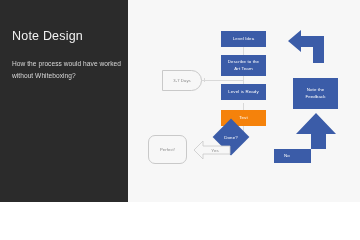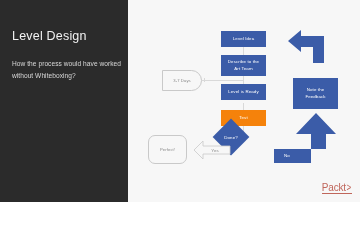--- a/index.html
+++ b/index.html
@@ -148,21 +148,21 @@
     font-size:10px;
     transform:scaleX(0.8);
   }
 </style>
 </head>
 <body>
 
 <div id="slide">
 
   <div id="left-panel">
-    <div id="page-title">Level Design</div>
+    <div id="page-title">Note Design</div>
     <div id="page-subtitle">How the process would have worked without Whiteboxing?</div>
   </div>
 
   <div id="right-panel">
 
     <div class="conn conn-v" style="left:115px; top:47px; height:8px;"></div>
 
     <div class="conn conn-v" style="left:115px; top:76px; height:8px;"></div>
 
     <div class="conn conn-v" style="left:115px; top:103px; height:7px;"></div>
@@ -207,19 +207,15 @@
       <span>Note the</span>
       <span>Feedback</span>
     </div>
 
     <svg class="arrow-svg" style="left:146px; top:113px;" width="64" height="50" viewBox="0 0 64 50">
 
       <polygon points="42,0 62,21 52,21 52,36 0,36 0,50 37,50 37,21 22,21" fill="#3b5ca8"></polygon>
     </svg>
     <div class="arrow-label arrow-label-white" style="left:148px; top:149px; width:22px; height:12px;">No</div>
 
-    <div id="packt-logo">
-      <span>Packt</span>
-      <span id="packt-logo-mark">&gt;</span>
-    </div>
 
   </div>
 </div>
 
 </body></html>

